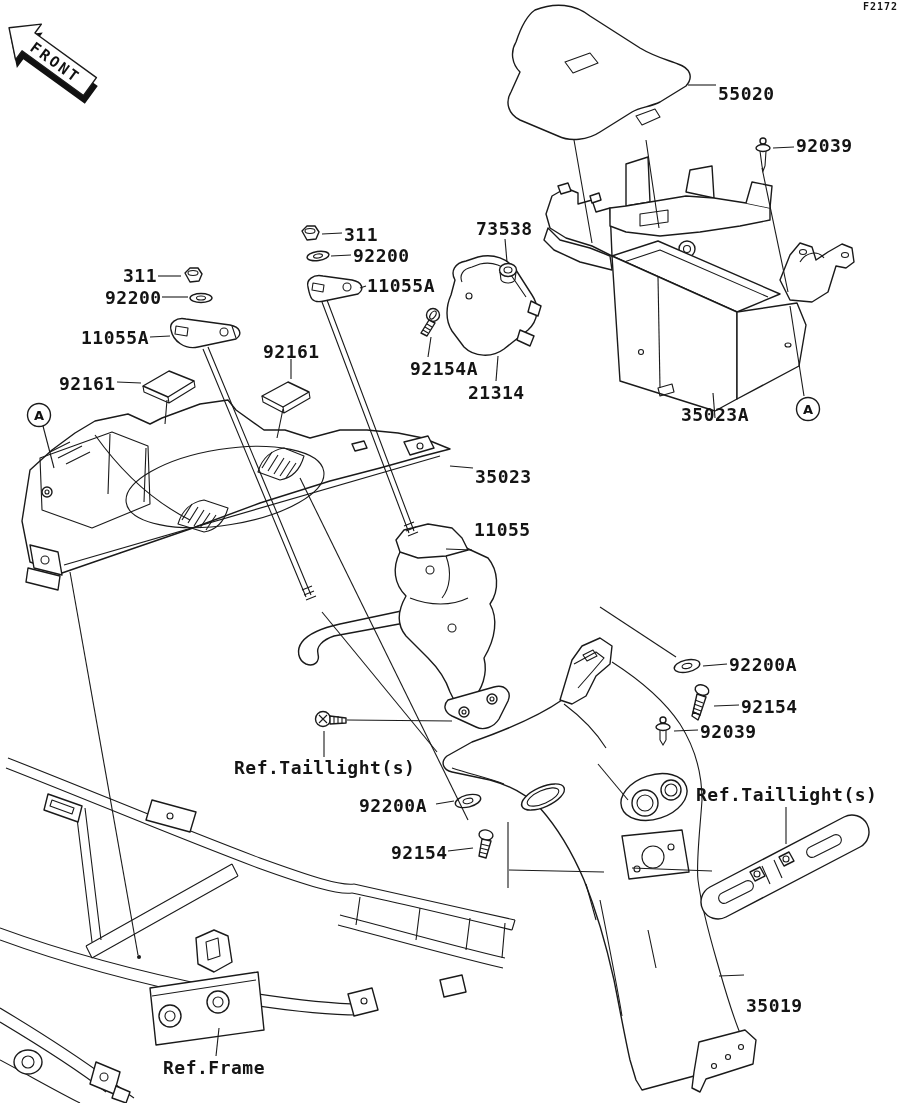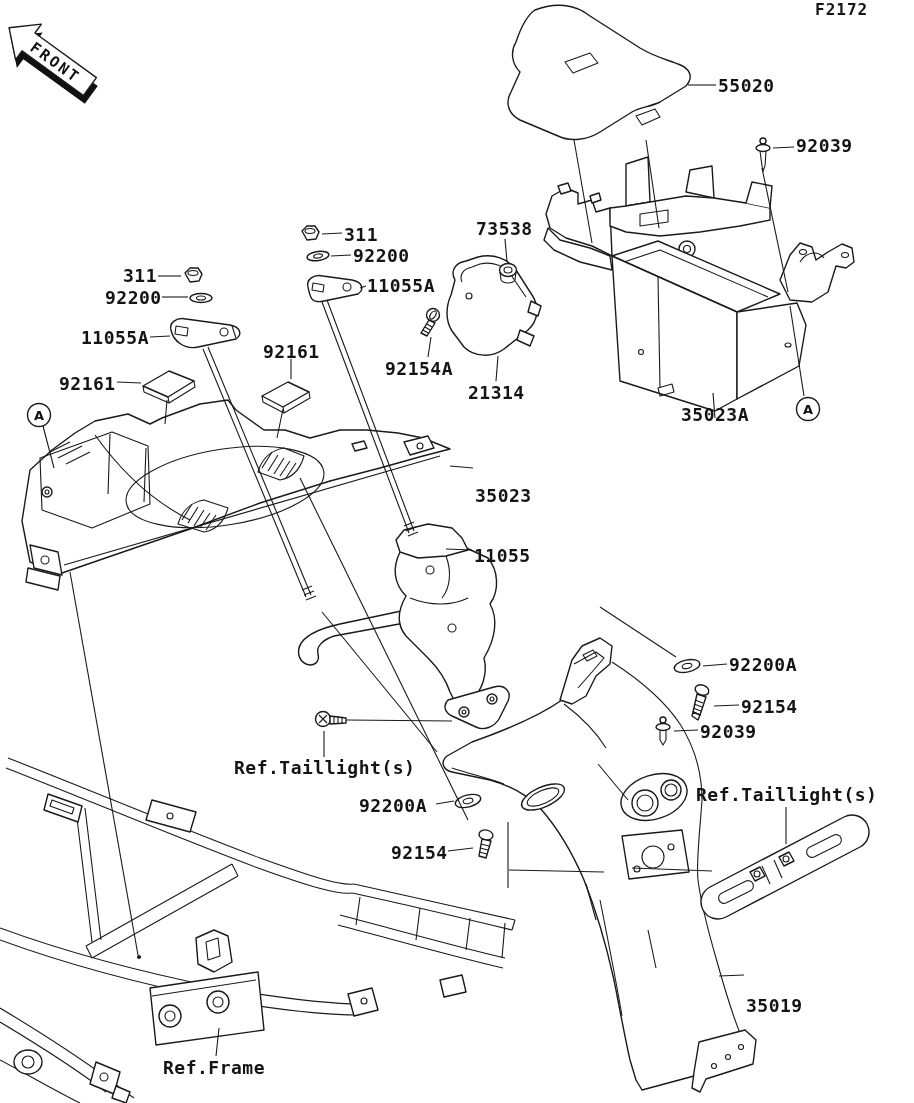--- a/index.html
+++ b/index.html
@@ -5,21 +5,21 @@
   html,body{margin:0;padding:0;background:#fff;}
   .stage{
     position:relative;width:914px;height:1103px;background:#fff;
     font-family:"DejaVu Sans Mono",monospace;overflow:hidden;
   }
   .stage svg{position:absolute;left:0;top:0;}
   .lbl{
     position:absolute;font-weight:700;font-size:18px;line-height:1.1;
     color:#141414;letter-spacing:.5px;white-space:nowrap;
   }
-  .lbl-sm{font-size:16px;letter-spacing:1px;}
+  .lbl-sm{font-size:10px;letter-spacing:1px;margin-left:48px;}
   svg *{vector-effect:non-scaling-stroke;}
   .ln{stroke:#1a1a1a;stroke-width:1.1;fill:none;}
   .pt{stroke:#1a1a1a;stroke-width:1.4;fill:#fff;stroke-linejoin:round;}
   .pt2{stroke:#1a1a1a;stroke-width:1.1;fill:none;stroke-linejoin:round;}
   .mk{font:700 13px "DejaVu Sans",sans-serif;fill:#111;}
   .fr{font:700 15px "DejaVu Sans Mono",monospace;fill:#111;letter-spacing:2.5px;}
 </style>
 </head>
 <body>
 
@@ -307,36 +307,36 @@
   </g>
 
   <g transform="translate(22,10) rotate(36)">
     <path d="M6,28 L30,6 L30,17 L106,17 L106,39 L30,39 L30,50 Z" fill="#111"></path>
     <path class="pt" d="M0,22 L24,0 L24,11 L100,11 L100,33 L24,33 L24,44 Z"></path>
     <text class="fr" x="29" y="28">FRONT</text>
   </g>
 </svg>
 
   <div class="lbl lbl-sm" style="left:815px;top:1px">F2172</div>
-  <div class="lbl" style="left:718px;top:76px">55020</div>
+  <div class="lbl" style="left:718px;top:84px">55020</div>
   <div class="lbl" style="left:796px;top:136px">92039</div>
   <div class="lbl" style="left:344px;top:225px">311</div>
   <div class="lbl" style="left:353px;top:246px">92200</div>
   <div class="lbl" style="left:367px;top:276px">11055A</div>
   <div class="lbl" style="left:123px;top:266px">311</div>
   <div class="lbl" style="left:105px;top:288px">92200</div>
   <div class="lbl" style="left:81px;top:328px">11055A</div>
   <div class="lbl" style="left:59px;top:374px">92161</div>
   <div class="lbl" style="left:263px;top:342px">92161</div>
   <div class="lbl" style="left:476px;top:219px">73538</div>
-  <div class="lbl" style="left:385px;top:359px">92154A</div>
+  <div class="lbl" style="left:410px;top:359px">92154A</div>
   <div class="lbl" style="left:468px;top:383px">21314</div>
   <div class="lbl" style="left:681px;top:405px">35023A</div>
-  <div class="lbl" style="left:475px;top:486px">35023</div>
-  <div class="lbl" style="left:474px;top:546px">11055</div>
+  <div class="lbl" style="left:475px;top:467px">35023</div>
+  <div class="lbl" style="left:474px;top:520px">11055</div>
   <div class="lbl" style="left:729px;top:655px">92200A</div>
   <div class="lbl" style="left:741px;top:697px">92154</div>
   <div class="lbl" style="left:700px;top:722px">92039</div>
   <div class="lbl" style="left:234px;top:758px">Ref.Taillight(s)</div>
   <div class="lbl" style="left:359px;top:796px">92200A</div>
   <div class="lbl" style="left:391px;top:843px">92154</div>
   <div class="lbl" style="left:696px;top:785px">Ref.Taillight(s)</div>
   <div class="lbl" style="left:746px;top:996px">35019</div>
   <div class="lbl" style="left:163px;top:1058px">Ref.Frame</div>
 </div>

